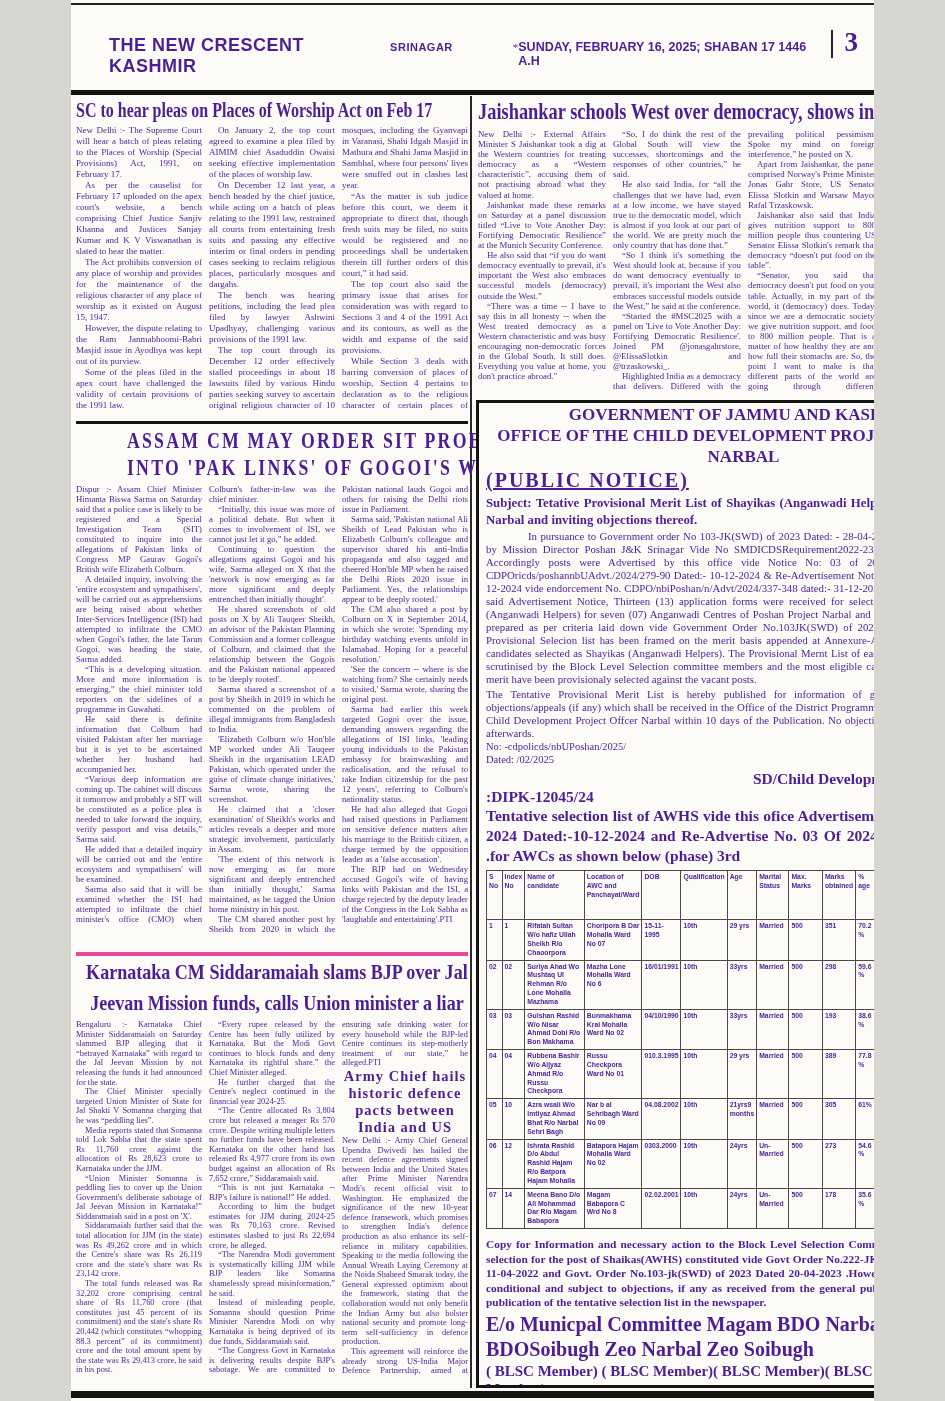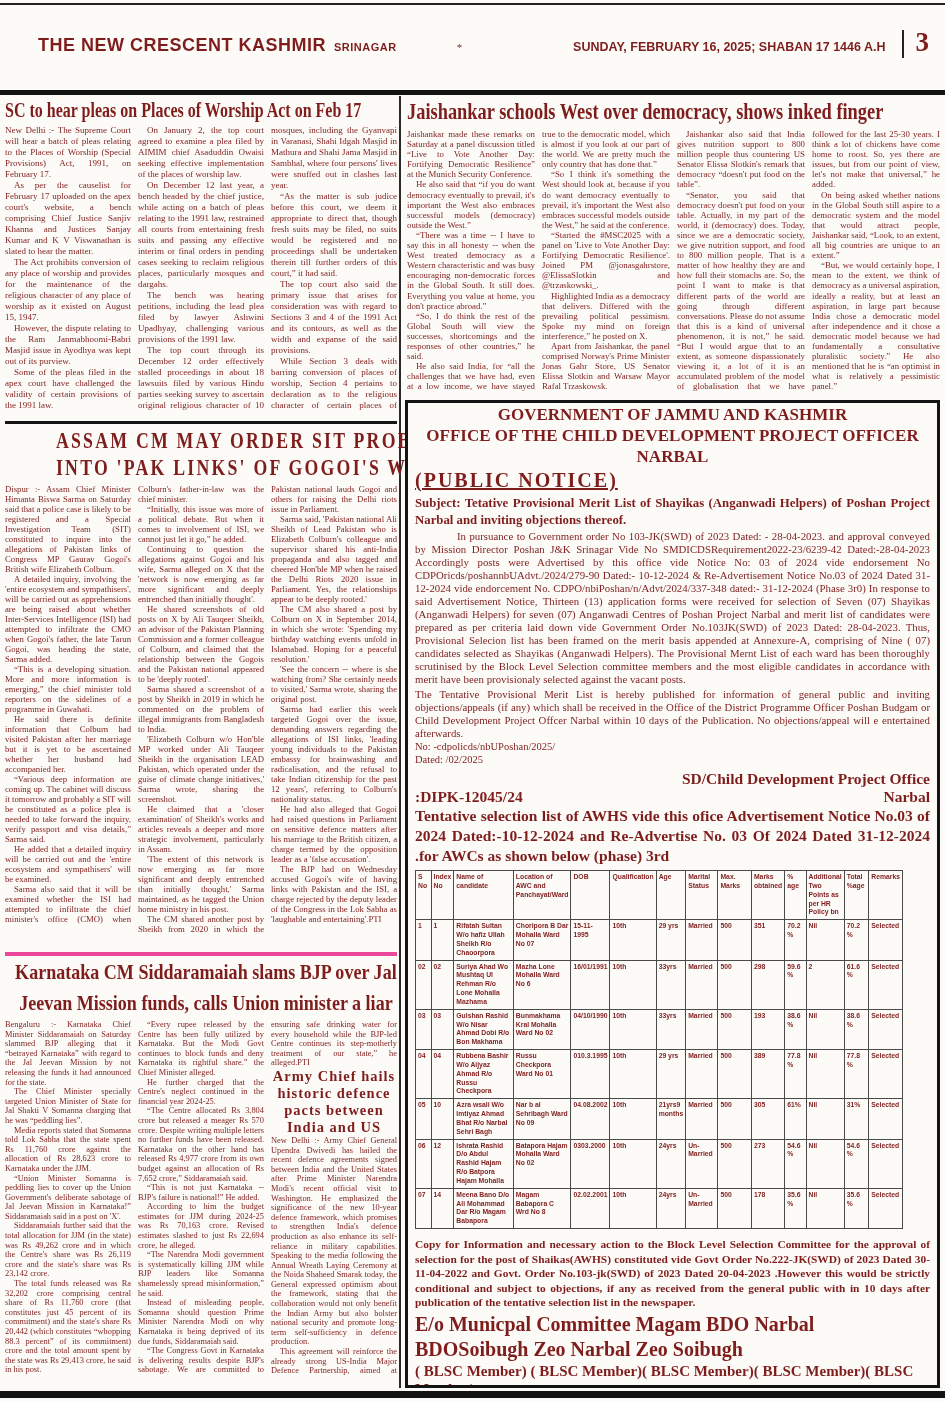--- a/index.html
+++ b/index.html
@@ -1,17 +1,17 @@
 <!DOCTYPE html>
 <html><head>
 <meta charset="utf-8">
 <style>
   html,body{margin:0;padding:0;background:#d8d6d0;}
-  .page{position:relative;width:945px;height:1401px;background:#fcfbf7;margin:0 auto;
-        font-family:"Liberation Serif","DejaVu Serif",serif;color:#7f1d1d;overflow:hidden;}
+  .page{position:relative;width:771px;height:1401px;background:#fcfbf7;margin:0 auto;
+        font-family:"Liberation Serif","DejaVu Serif",serif;color:#4c1d95;overflow:hidden;padding-left:32px;}
   
   .topline{position:absolute;top:3px;left:0;right:0;height:2px;background:#222;}
   .mast-row{position:absolute;top:30px;left:38px;right:10px;display:flex;align-items:baseline;}
   .mast-title{font-family:"Liberation Sans","DejaVu Sans",sans-serif;font-weight:700;font-size:18px;letter-spacing:.5px;}
   .mast-city{font-family:"Liberation Sans",sans-serif;font-size:11px;font-weight:700;margin-left:8px;letter-spacing:.5px;}
   .mast-star{font-size:11px;margin-left:60px;}
   .mast-date{font-family:"Liberation Sans",sans-serif;font-weight:700;font-size:12.5px;margin-left:auto;margin-right:16px;}
   .page-num{border-left:2px solid #222;padding:2px 6px 6px 12px;font-size:27px;font-weight:700;line-height:20px;}
   .thick-rule{position:absolute;top:90px;left:0;right:0;height:5px;background:#141414;}
   .v-divider{position:absolute;left:399px;top:96px;height:1292px;width:2px;background:#2a2a2a;}
@@ -87,20 +87,21 @@
         <p>The top court through its December 12 order effectively stalled proceedings in about 18 lawsuits filed by various Hindu parties seeking survey to ascertain original religious character of 10 mosques, including the Gyanvapi in Varanasi, Shahi Idgah Masjid in Mathura and Shahi Jama Masjid in Sambhal, where four persons' lives were snuffed out in clashes last year.</p>
         <p>“As the matter is sub judice before this court, we deem it appropriate to direct that, though fresh suits may be filed, no suits would be registered and no proceedings shall be undertaken therein till further orders of this court,” it had said.</p>
         <p>The top court also said the primary issue that arises for consideration was with regard to Sections 3 and 4 of the 1991 Act and its contours, as well as the width and expanse of the said provisions.</p>
         <p>While Section 3 deals with barring conversion of places of worship, Section 4 pertains to declaration as to the religious character of certain places of worship and bar of jurisdiction of courts, etc.</p>
       </div>
   </div>
 
   <div class="jai-article">
     <div class="headline">Jaishankar schools West over democracy, shows inked finger</div>
     <div class="art-body">
+        <p>New Delhi :- External Affairs Minister S Jaishankar took a dig at the Western countries for treating democracy as a “Western characteristic”, accusing them of not practising abroad what they valued at home.</p>
         <p>Jaishankar made these remarks on Saturday at a panel discussion titled “Live to Vote Another Day: Fortifying Democratic Resilience” at the Munich Security Conference.</p>
         <p>He also said that “if you do want democracy eventually to prevail, it's important the West also embraces successful models (democracy) outside the West.”</p>
         <p>“There was a time -- I have to say this in all honesty -- when the West treated democracy as a Western characteristic and was busy encouraging non-democratic forces in the Global South. It still does. Everything you value at home, you don't practice abroad.”</p>
         <p>“So, I do think the rest of the Global South will view the successes, shortcomings and the responses of other countries,” he said.</p>
         <p>He also said India, for “all the challenges that we have had, even at a low income, we have stayed true to the democratic model, which is almost if you look at our part of the world. We are pretty much the only country that has done that.”</p>
         <p>“So I think it's something the West should look at, because if you do want democracy eventually to prevail, it's important the West also embraces successful models outside the West,” he said at the conference.</p>
         <p>“Started the #MSC2025 with a panel on 'Live to Vote Another Day: Fortifying Democratic Resilience'. Joined PM @jonasgahrstore, @ElissaSlotkin and @trzaskowski_.</p>
         <p>Highlighted India as a democracy that delivers. Differed with the prevailing political pessimism. Spoke my mind on foreign interference,” he posted on X.</p>
         <p>Apart from Jaishankar, the panel comprised Norway's Prime Minister Jonas Gahr Store, US Senator Elissa Slotkin and Warsaw Mayor Rafal Trzaskowsk.</p>
         <p>Jaishankar also said that India gives nutrition support to 800 million people thus countering US Senator Elissa Slotkin's remark that democracy “doesn't put food on the table”.</p>

